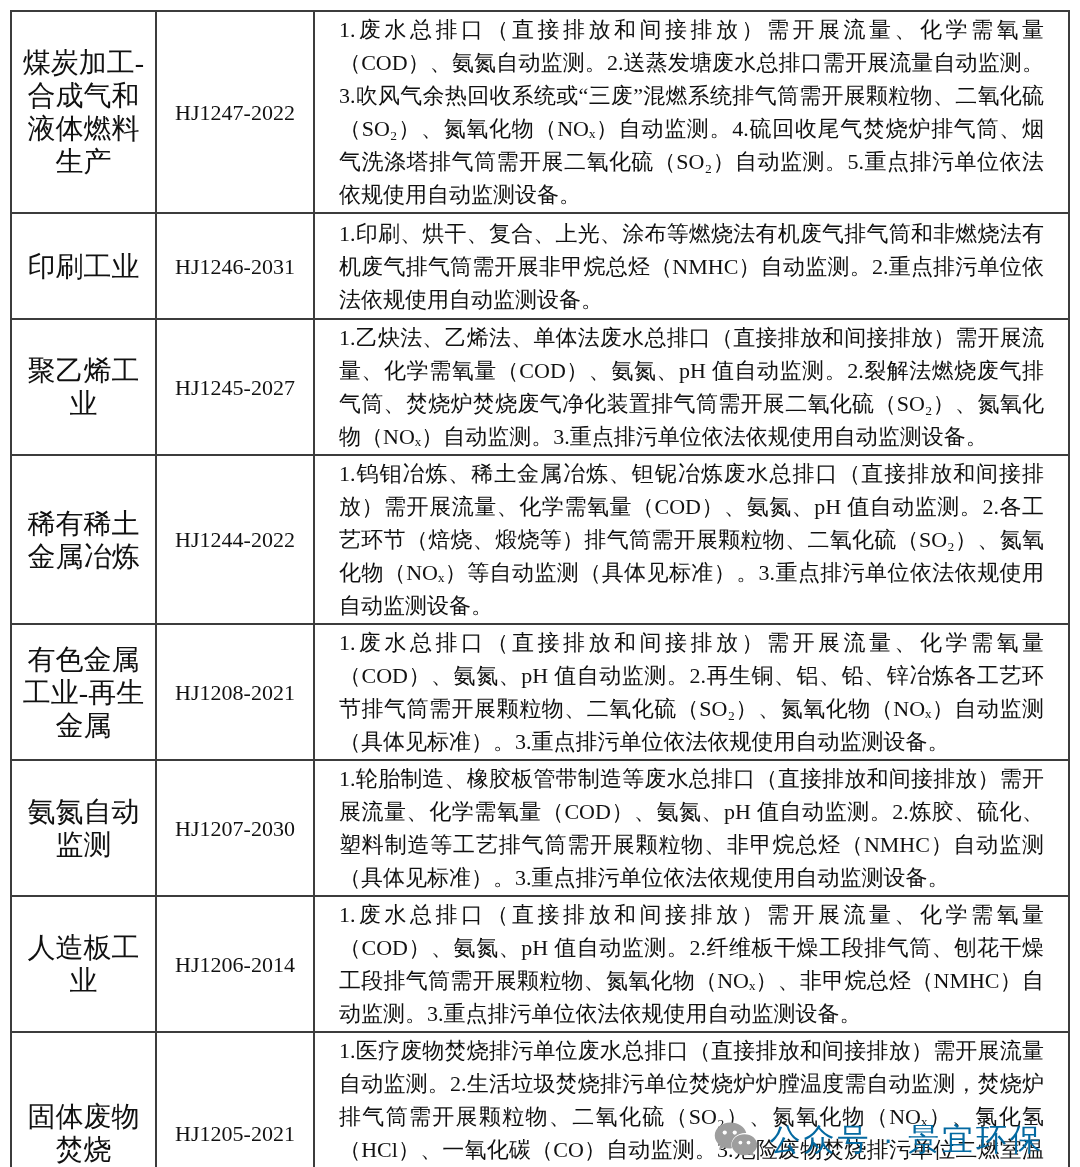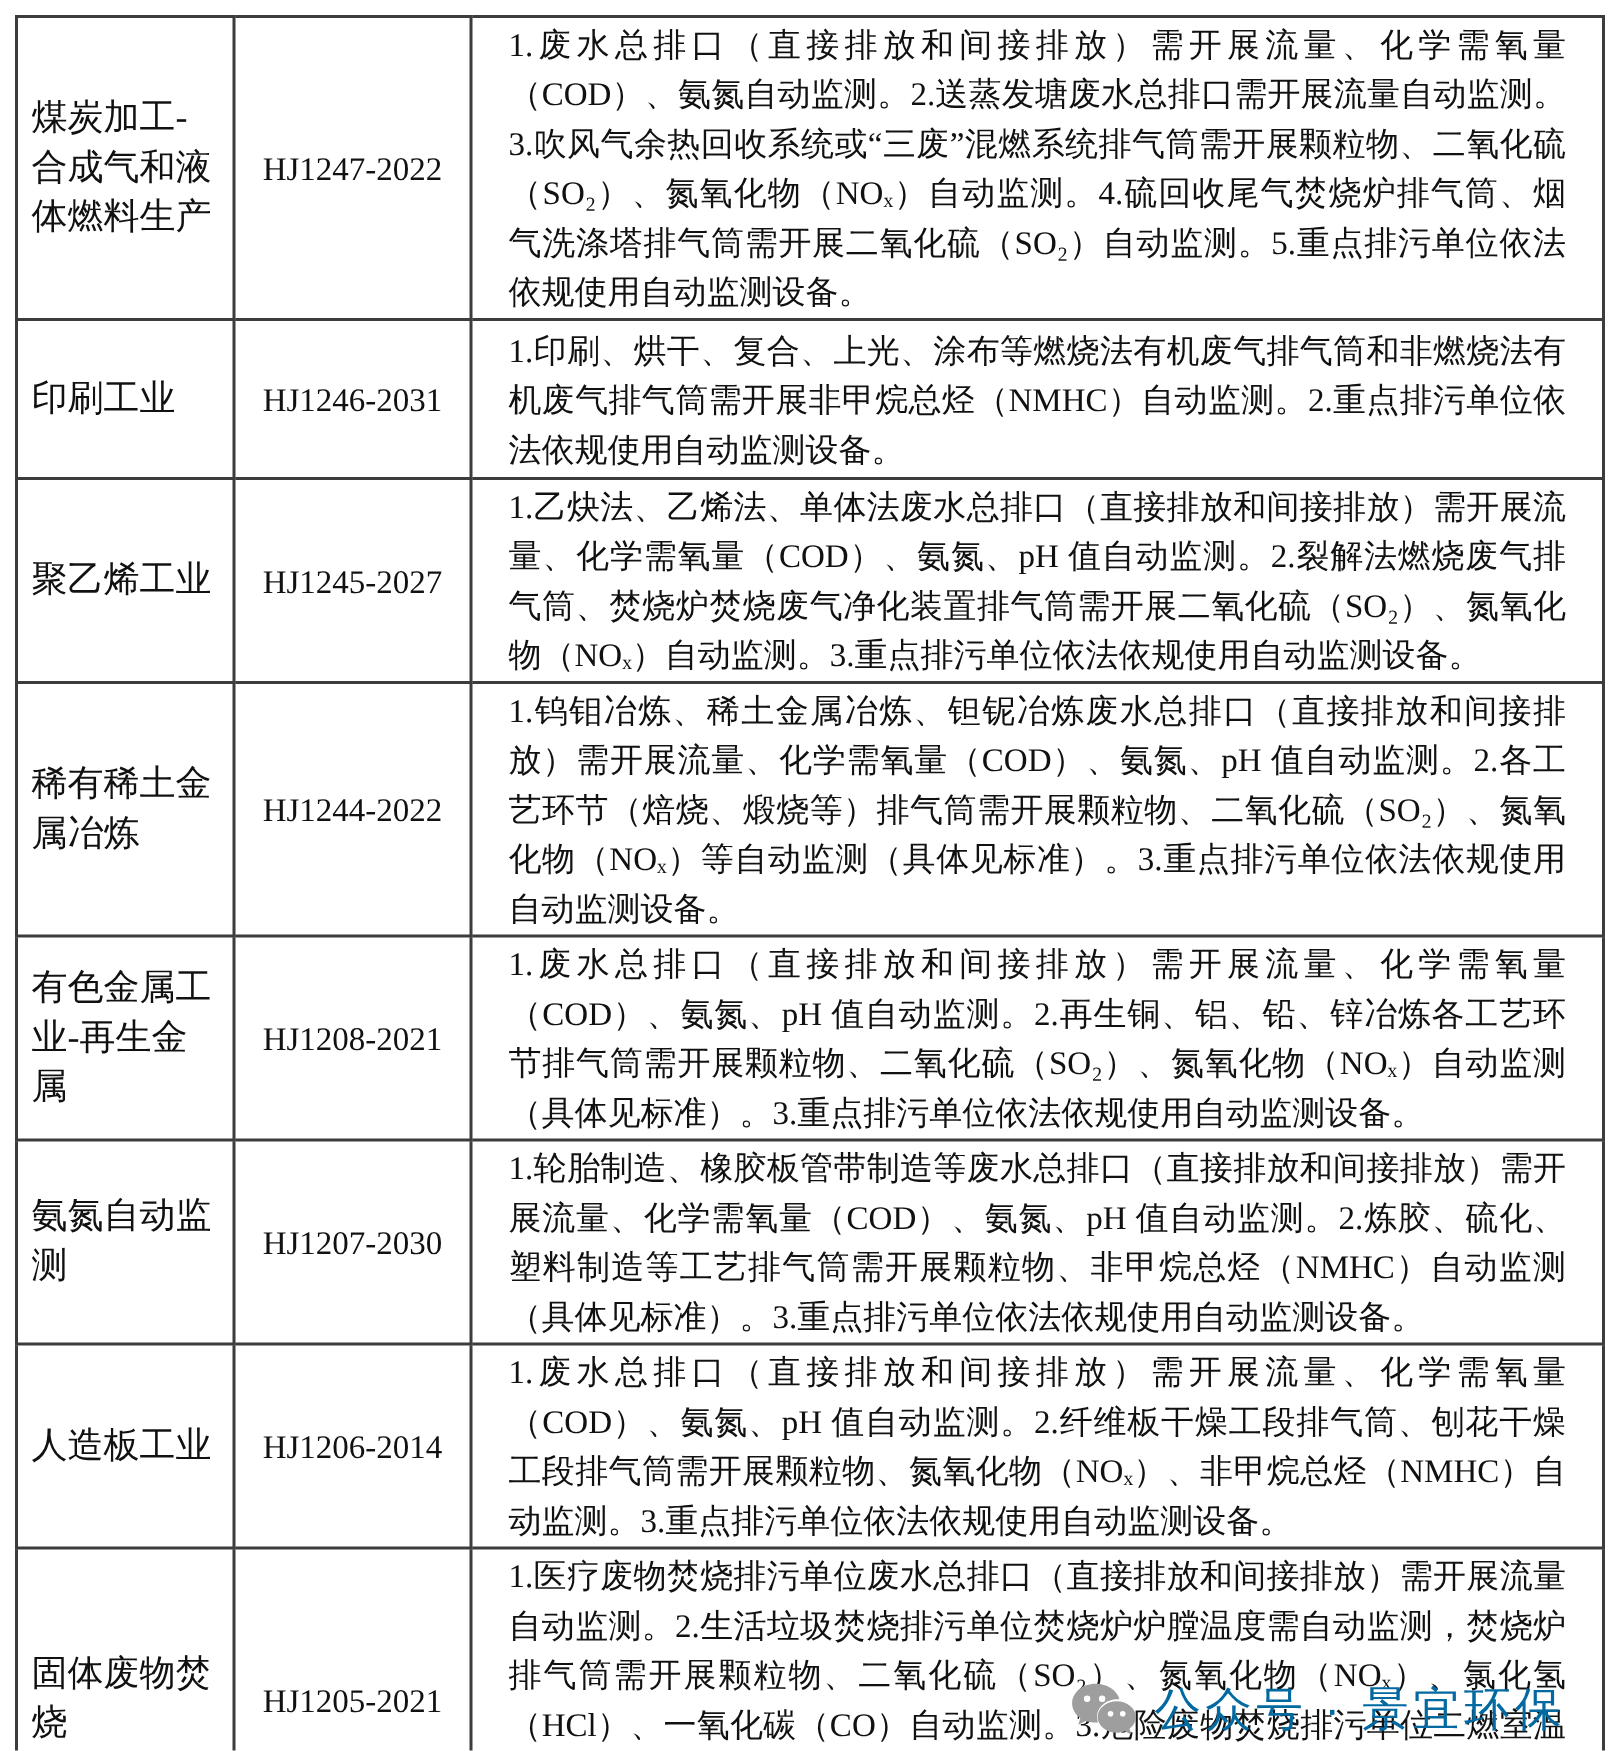--- a/index.html
+++ b/index.html
@@ -25,21 +25,22 @@
     table-layout: fixed;
     width: 1060px;
     margin: 10px;
   }
   table.standards-table td {
     border: 2px solid #3c3c3c;
     vertical-align: middle;
   }
   td.col-industry {
     width: 125px;
-    font-size: 24px;
+    text-align: center;
+    font-size: 28px;
     line-height: 33px;
     padding: 2px 9px;
   }
   td.col-standard {
     width: 148px;
     text-align: center;
     font-size: 22px;
     line-height: 33px;
     padding: 2px 4px;
     white-space: nowrap;

